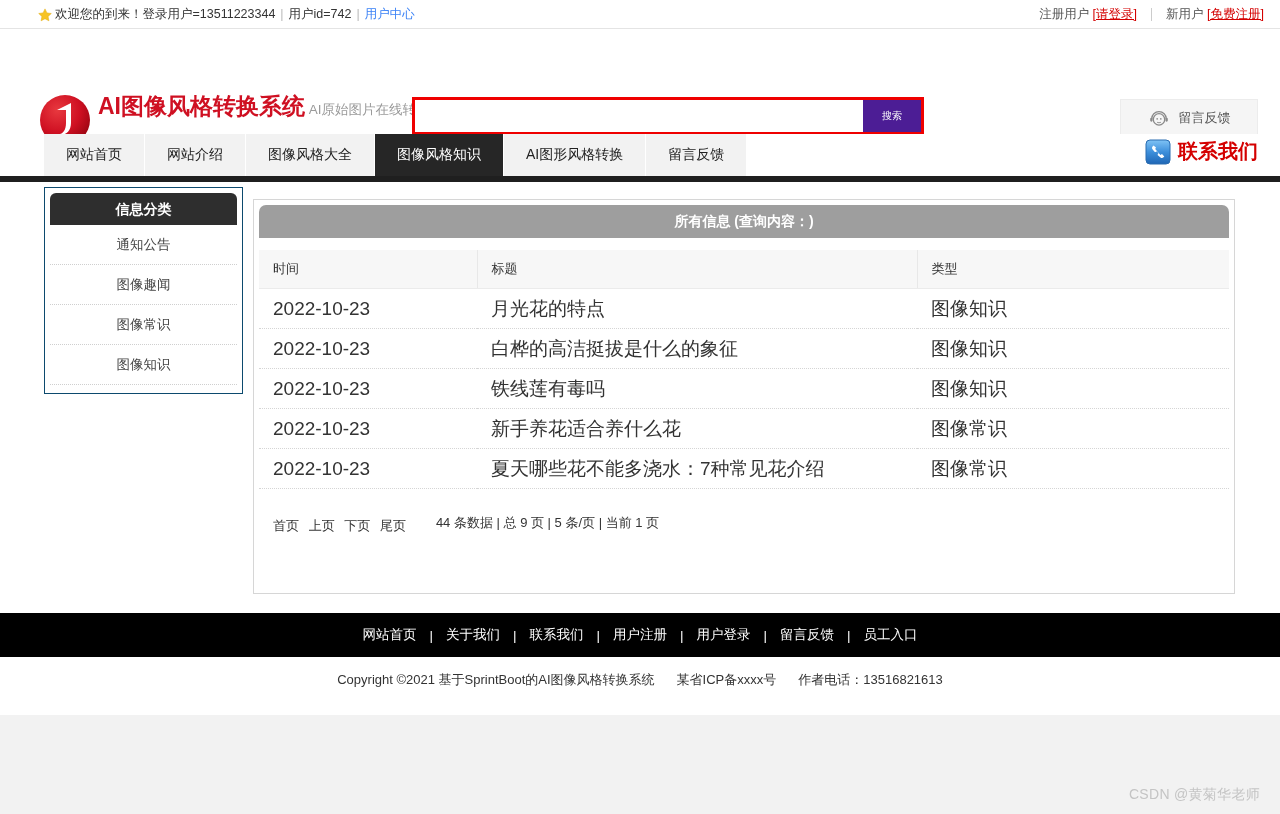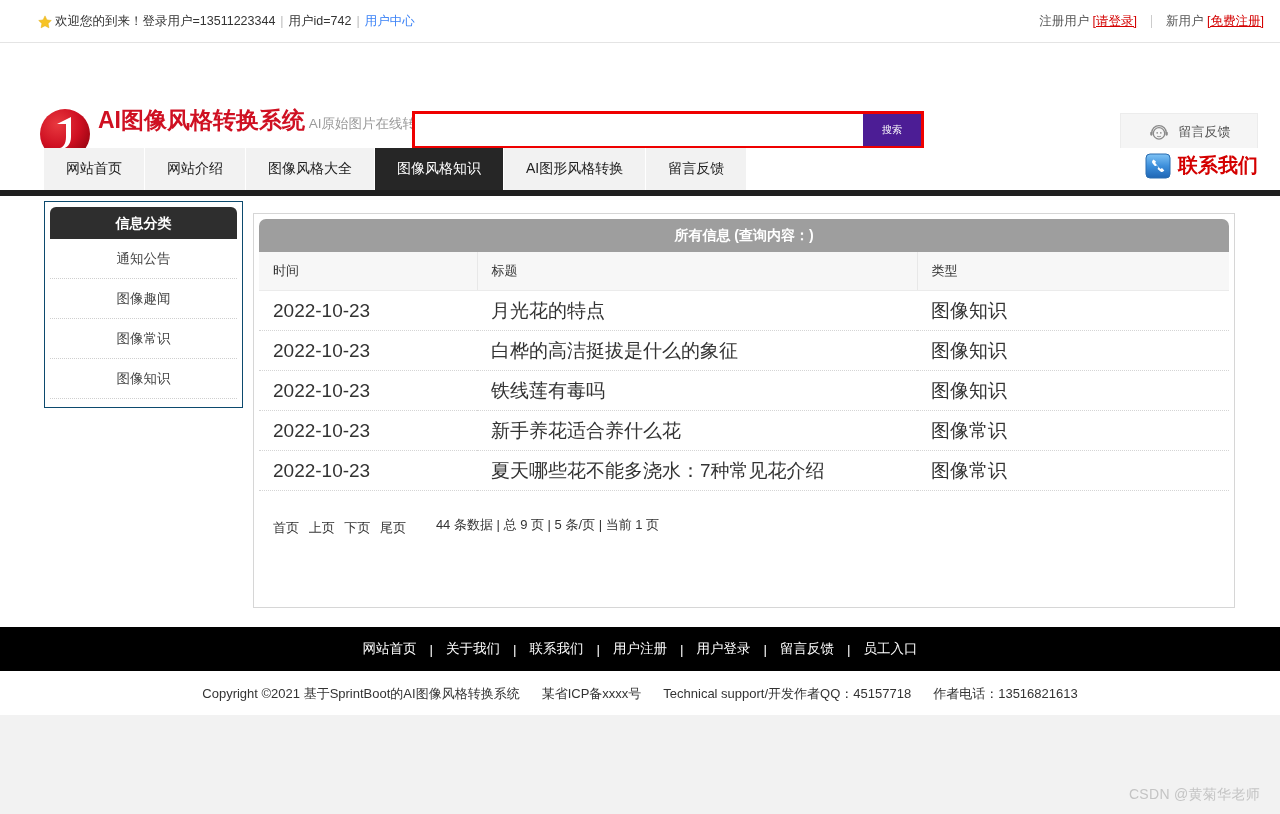--- a/index.html
+++ b/index.html
@@ -13,21 +13,21 @@
     background: #ffffff;
     font-family: "Liberation Sans", "DejaVu Sans", sans-serif;
     font-size: 13px;
     color: #333333;
     overflow: hidden;
     position: relative;
   }
 
   
   .topbar {
-    height: 43px;
+    height: 29px;
     background: #ffffff;
     border-bottom: 1px solid #e4e4e4;
     display: flex;
     align-items: center;
     justify-content: space-between;
     padding: 0 16px 0 38px;
     box-sizing: border-box;
     font-size: 12.5px;
   }
   .topbar-left {
@@ -264,20 +264,21 @@
     font-weight: bold;
     text-align: center;
     height: 33px;
     line-height: 33px;
     border-radius: 7px 7px 0 0;
   }
   table.info-table {
     width: 100%;
     border-collapse: collapse;
     table-layout: fixed;
+    margin-top: 12px;
   }
   table.info-table th {
     background: #f7f7f7;
     text-align: left;
     font-weight: normal;
     font-size: 13px;
     color: #333;
     height: 38px;
     padding: 0 14px;
     border-right: 1px solid #e8e8e8;
@@ -541,18 +542,17 @@
   <a href="#">用户登录</a>
   <span class="fsep">|</span>
   <a href="#">留言反馈</a>
   <span class="fsep">|</span>
   <a href="#">员工入口</a>
 </div>
 
 <div class="footer-copy">
   <span class="seg">Copyright ©2021 基于SprintBoot的AI图像风格转换系统</span>
   <span class="seg">某省ICP备xxxx号</span>
-  <span class="seg">Technical support/开发作者QQ：45157718</span>
   <span class="seg">作者电话：13516821613</span>
 </div>
 
 <div class="bottom-fill"></div>
 <div class="watermark">CSDN @黄菊华老师</div>
 
 </body></html>

